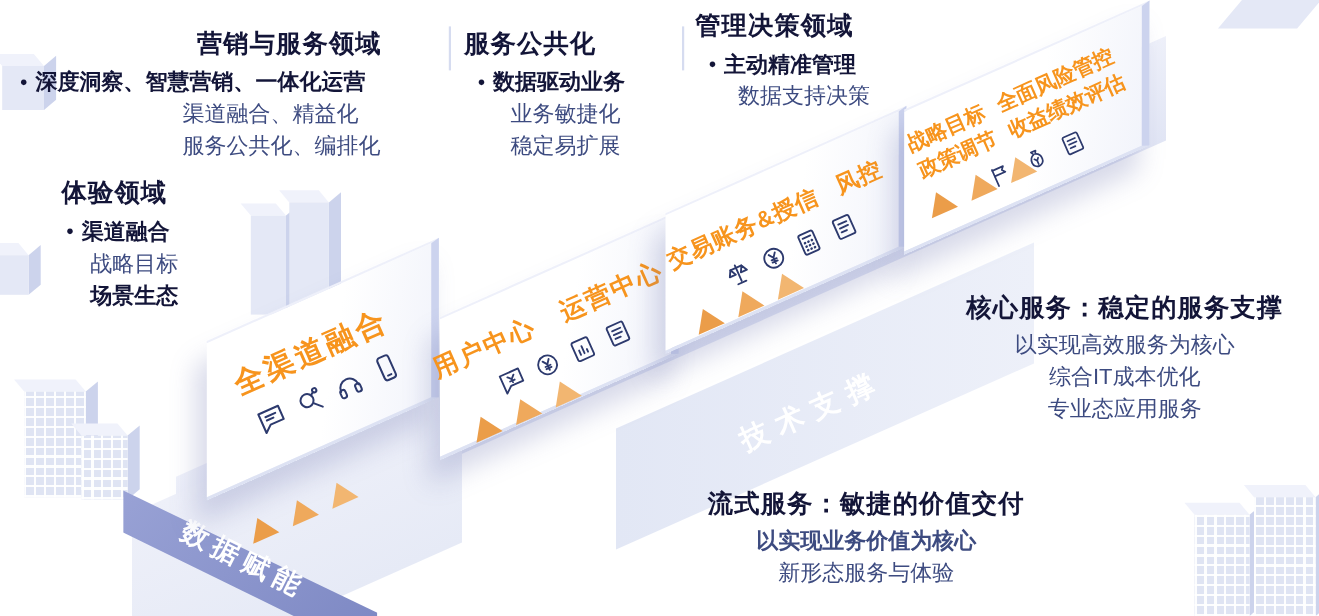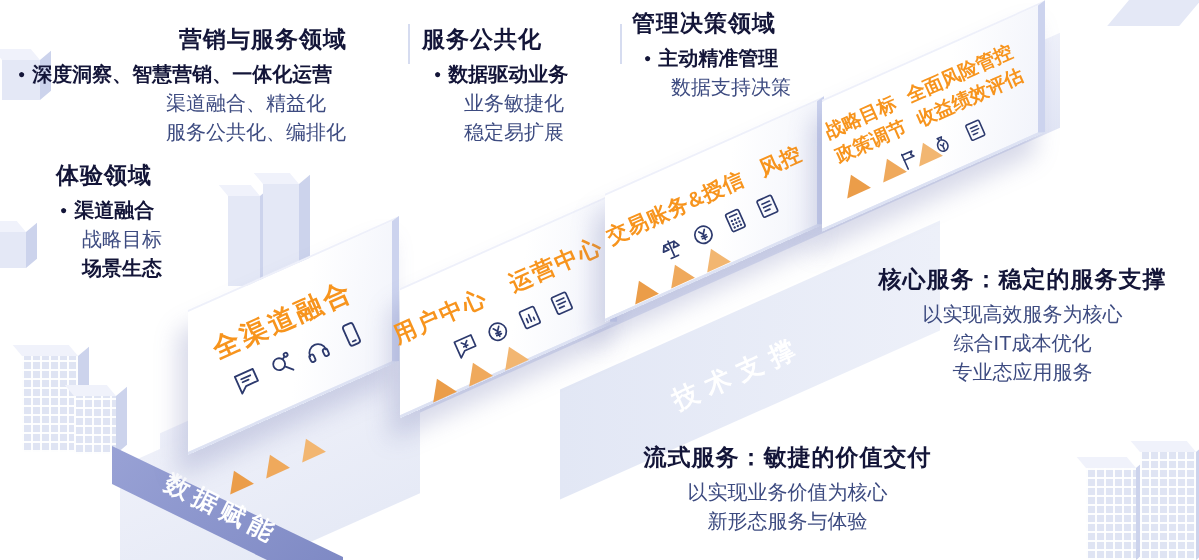--- a/index.html
+++ b/index.html
@@ -297,17 +297,17 @@
 
   <div class="tblock center" style="left:850px;top:264px;width:345px;">
     <div class="h1">核心服务：稳定的服务支撑</div>
     <div class="ln" style="margin-top:6px;">以实现高效服务为核心</div>
     <div class="ln">综合IT成本优化</div>
     <div class="ln">专业态应用服务</div>
   </div>
 
   <div class="tblock center" style="left:615px;top:442px;width:345px;">
     <div class="h1">流式服务：敏捷的价值交付</div>
-    <div class="ln" style="margin-top:6px;">以实现业务价值为核心</div>
+    <div class="ln" style="margin-top:6px;font-weight:bold;">以实现业务价值为核心</div>
     <div class="ln">新形态服务与体验</div>
   </div>
 
 </div>
 
 </body></html>

